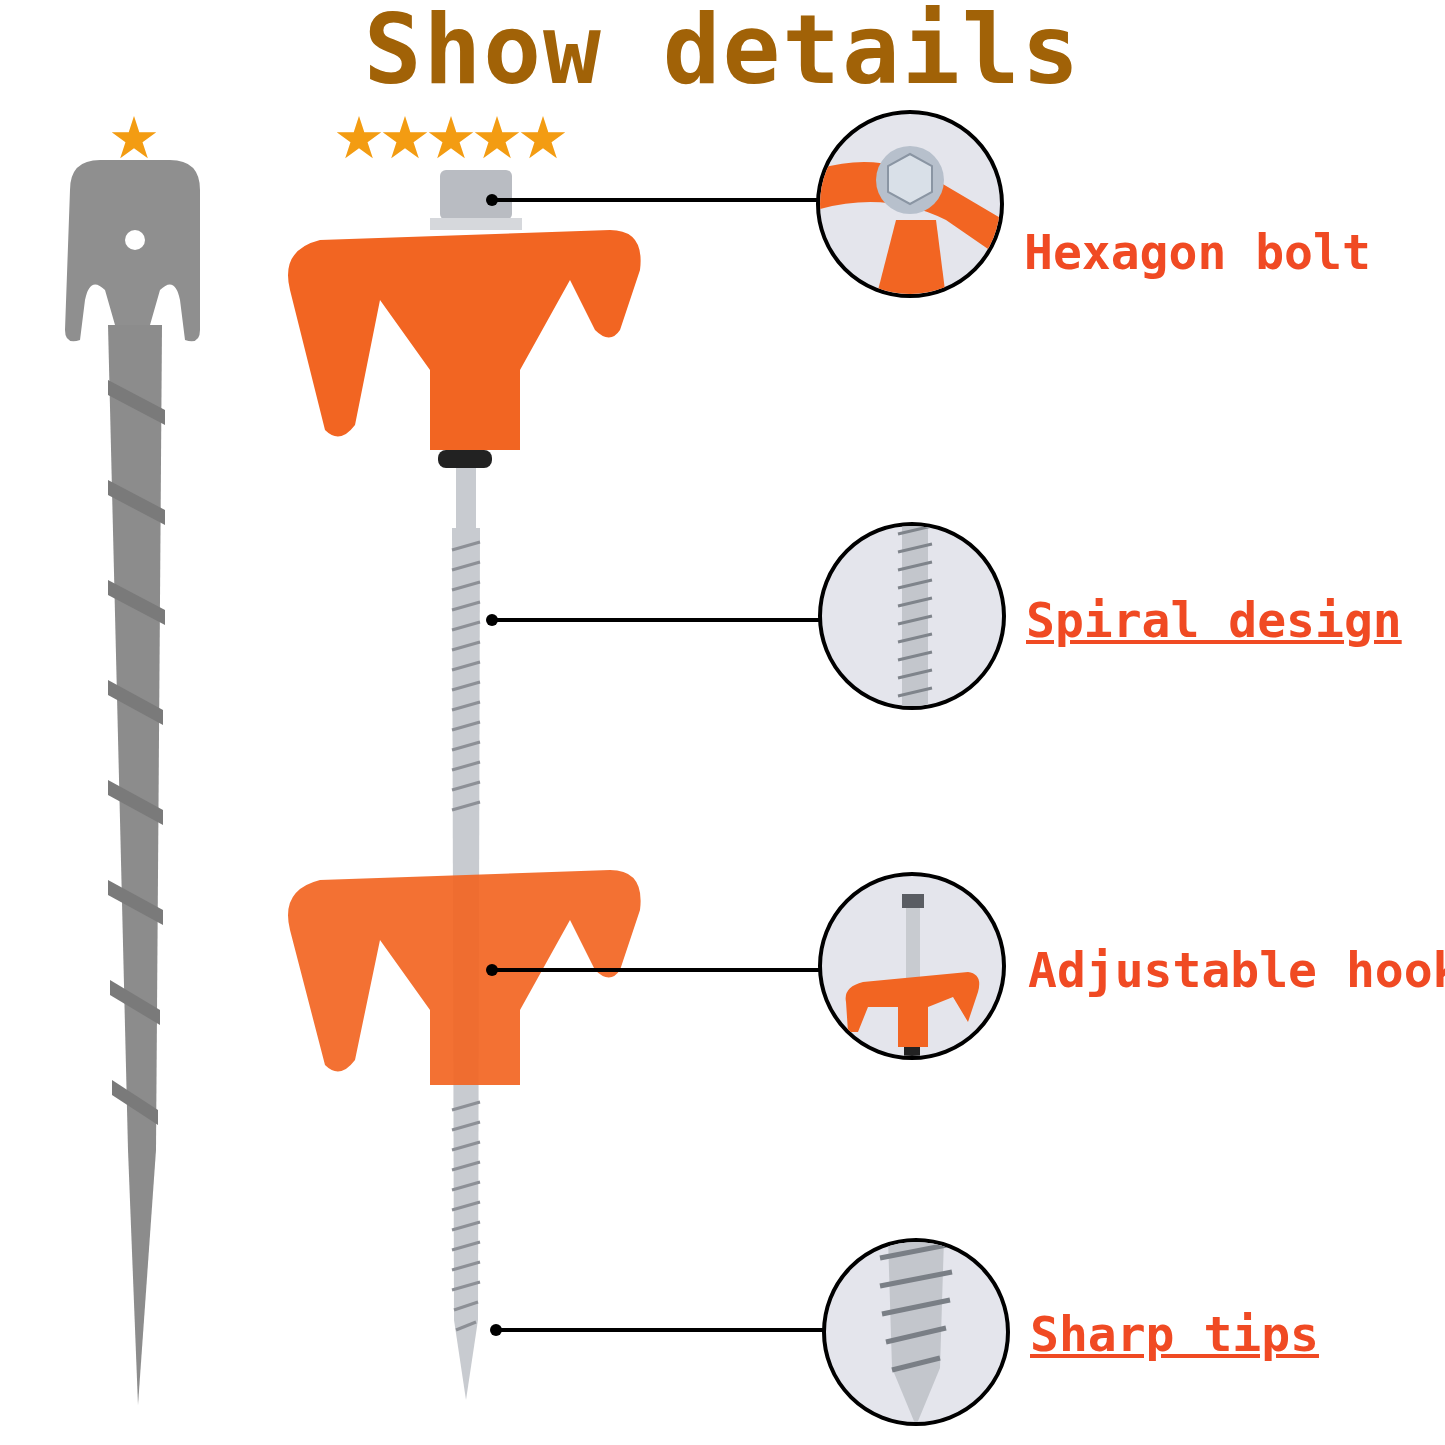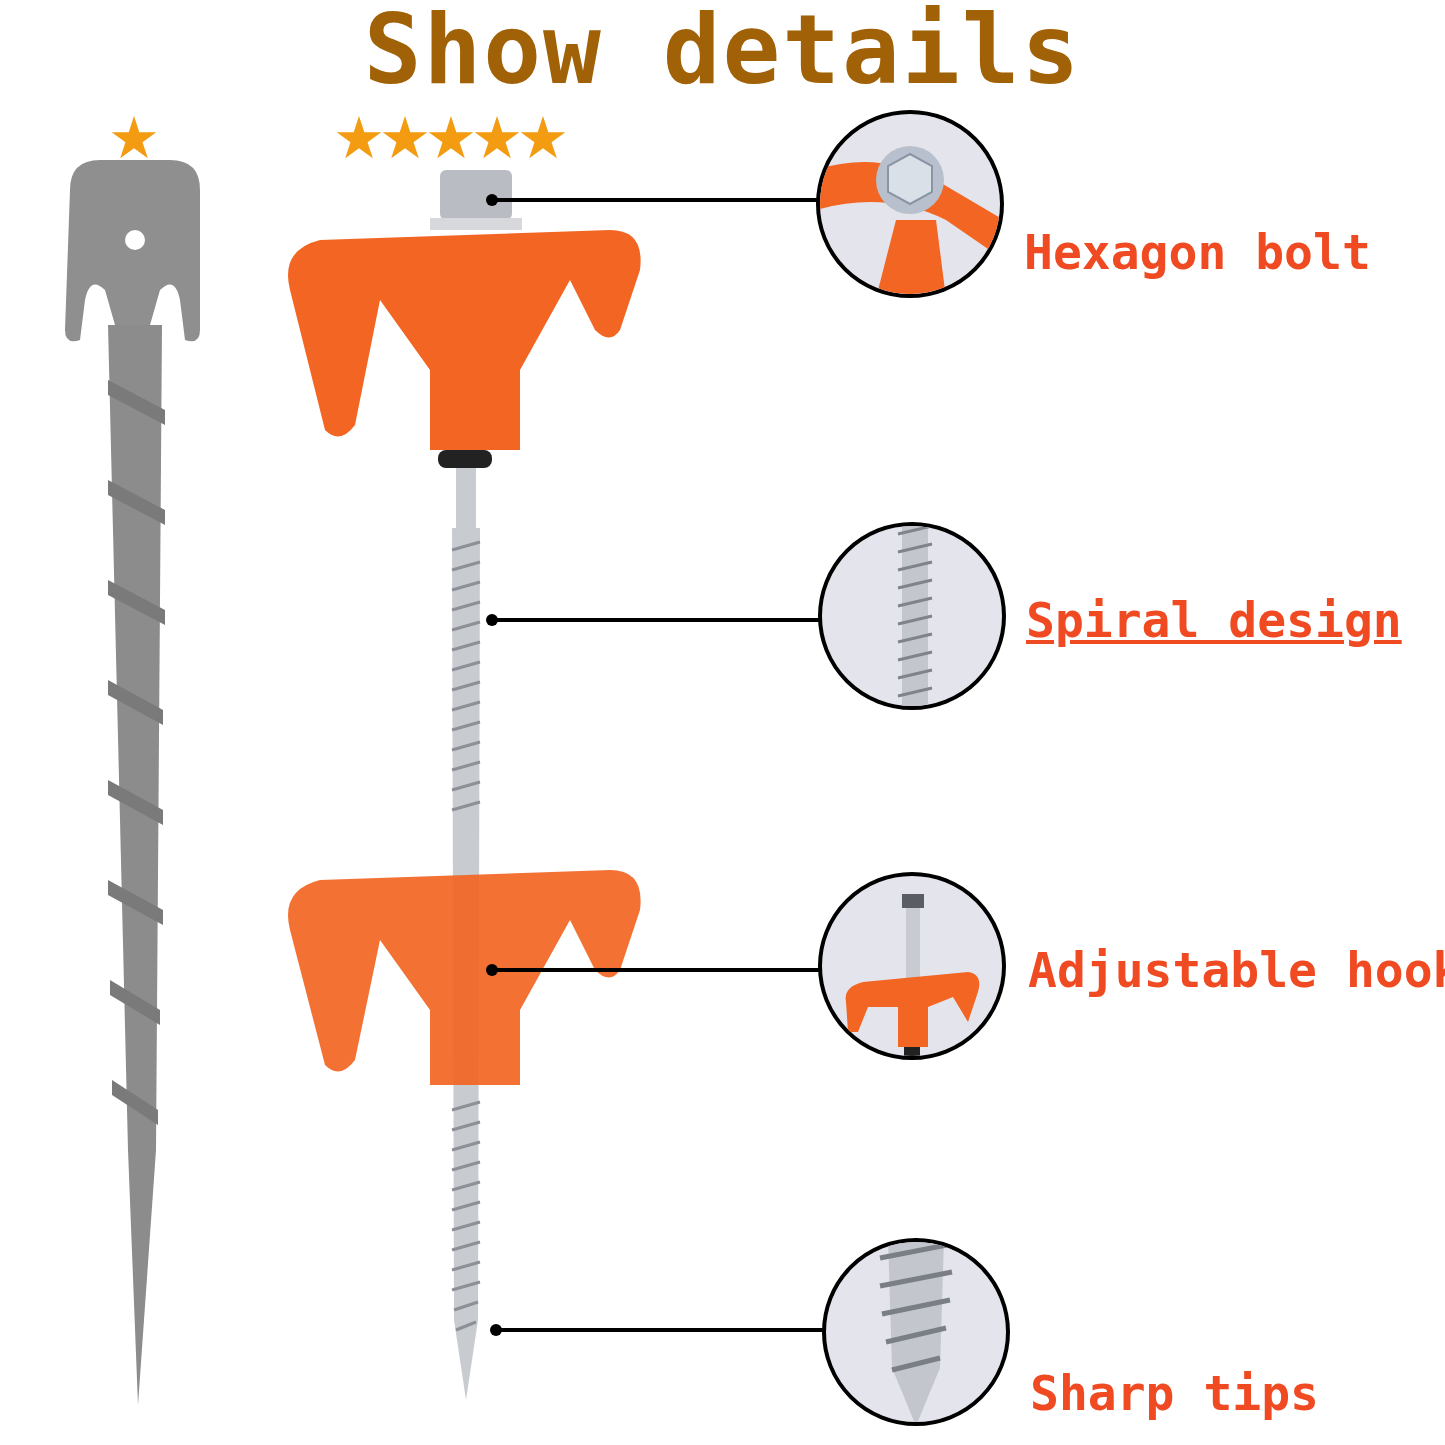--- a/index.html
+++ b/index.html
@@ -127,13 +127,13 @@
       <line x1="60" y1="76" x2="128" y2="62"></line>
         <line x1="64" y1="104" x2="124" y2="90"></line>
       <line x1="70" y1="132" x2="118" y2="120"></line>
     </g>
   </svg>
 </div>
 
 <div class="label" style="left:1024px;top:176px;margin-top:48px;">Hexagon bolt</div>
 <div class="label" style="left:1026px;top:592px;text-decoration:underline;">Spiral design</div>
 <div class="label" style="left:1028px;top:942px;">Adjustable hook</div>
-<div class="label" style="left:1030px;top:1365px;">Sharp tips</div>
+<div class="label" style="left:1030px;top:1306px;text-decoration:underline;">Sharp tips</div>
 
 </body></html>

